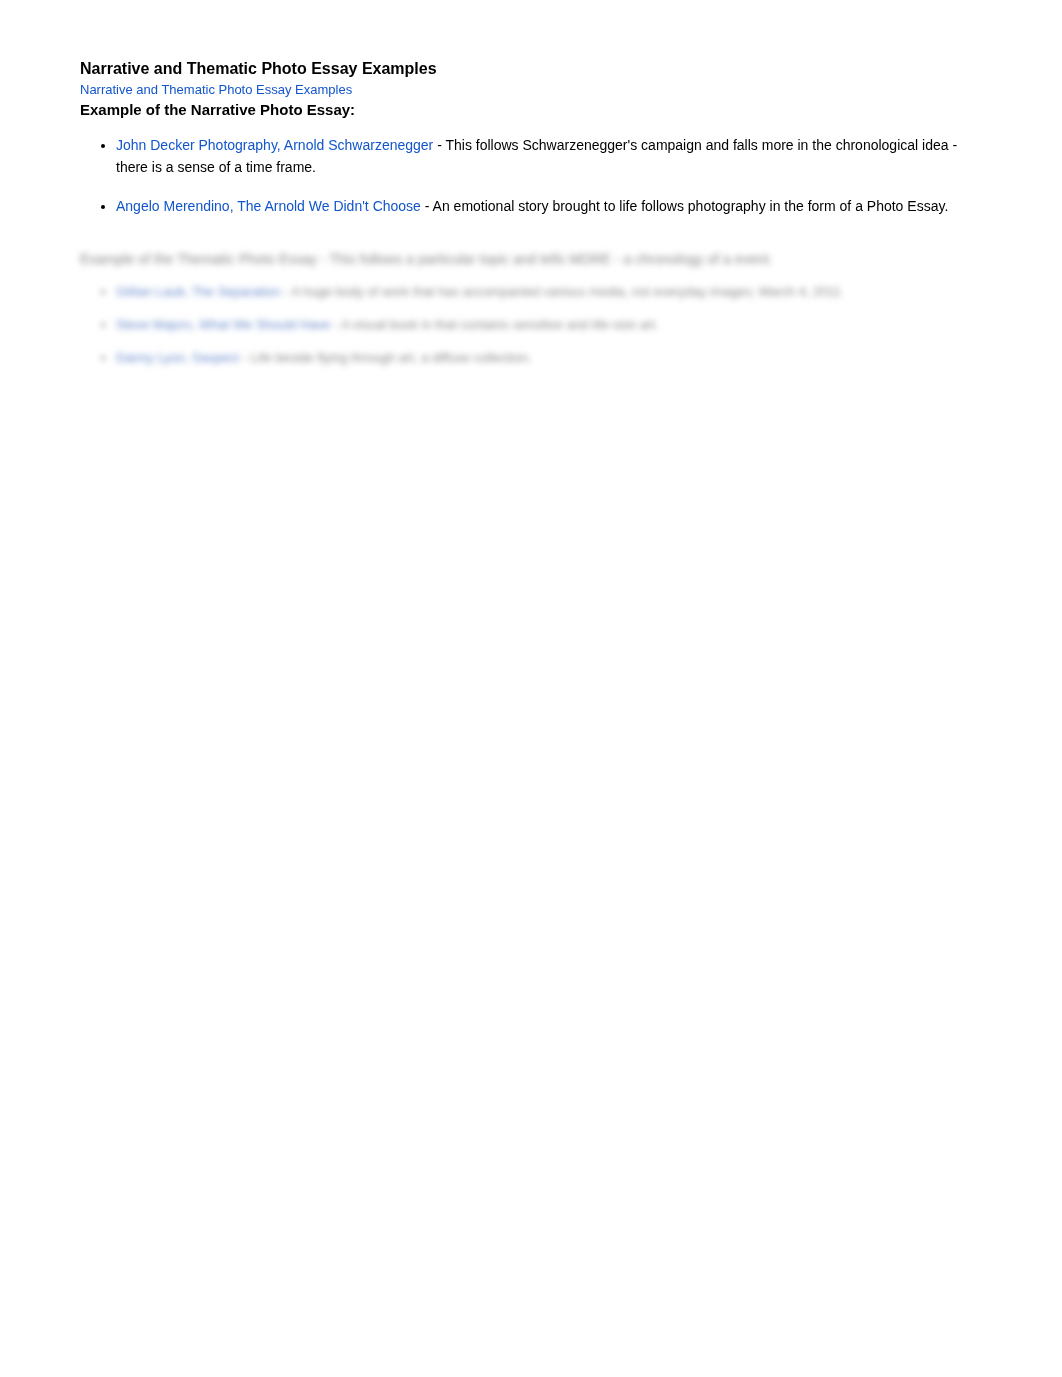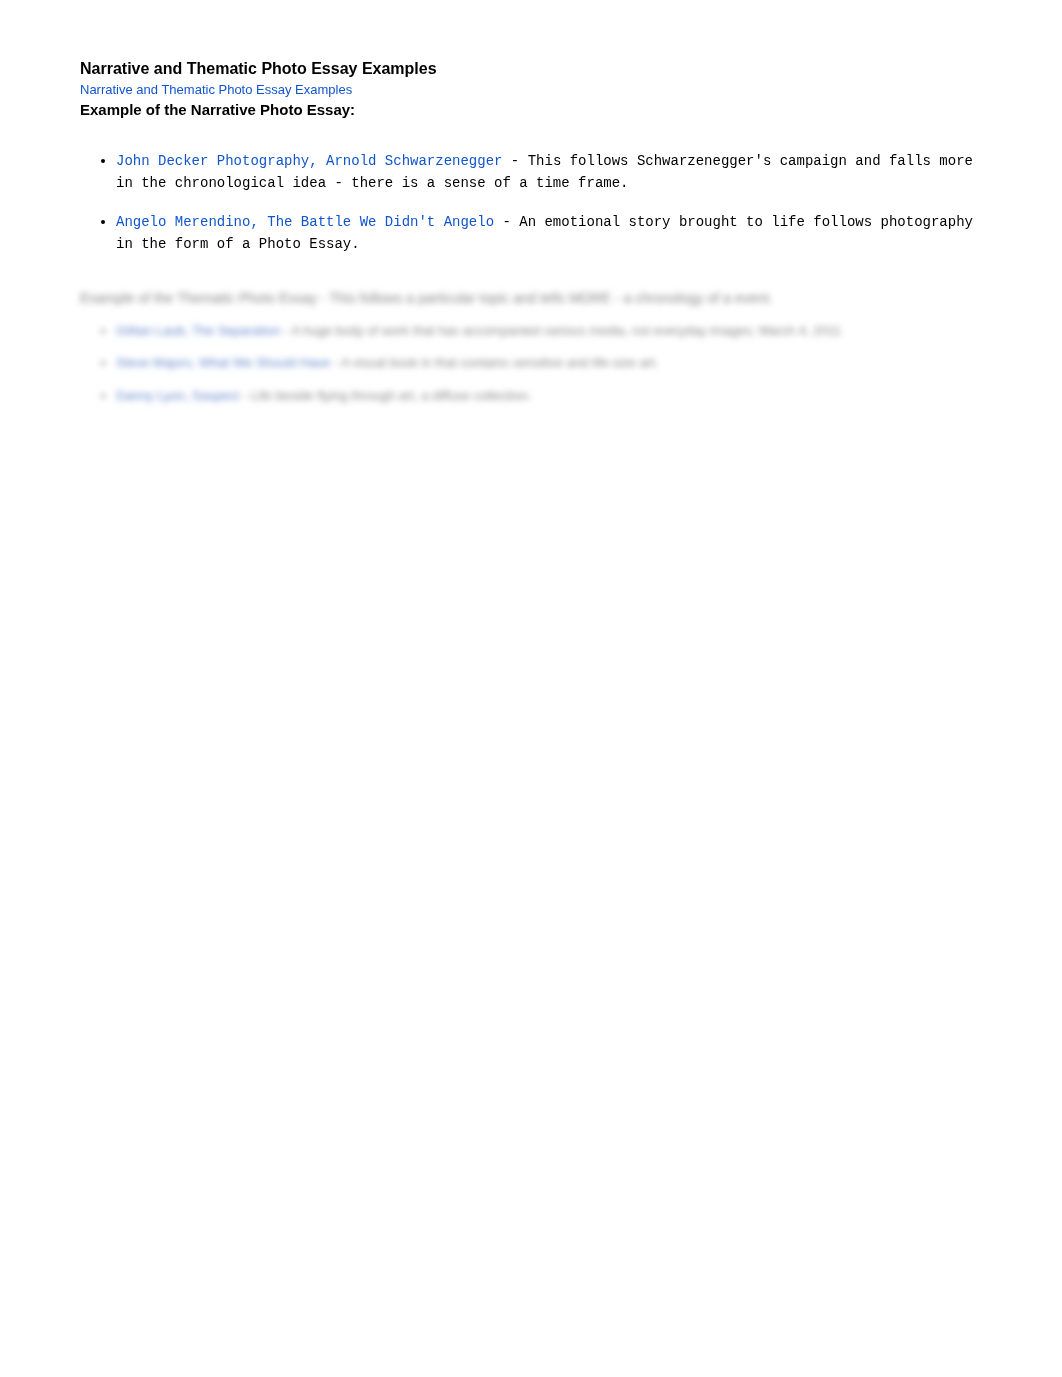--- a/index.html
+++ b/index.html
@@ -30,28 +30,27 @@
       font-size: 13px;
       text-decoration: none;
       display: block;
       margin-bottom: 4px;
     }
 
     .section-heading {
       font-weight: bold;
       font-size: 15px;
       color: #000000;
-      margin-bottom: 32px;
+      margin-bottom: 16px;
     }
 
     .bullet-list {
       list-style-type: disc;
       margin-left: 36px;
       margin-bottom: 32px;
-      font-family: Liberation Mono, monospace;
     }
 
     .bullet-list li {
       margin-bottom: 16px;
       line-height: 1.6;
       font-size: 14px;
     }
 
     .link-text {
       color: #1155cc;
@@ -95,21 +94,21 @@
 
 <a class="breadcrumb-link" href="#">Narrative and Thematic Photo Essay Examples</a>
 
 <div class="section-heading">Example of the Narrative Photo Essay:</div>
 
 <ul class="bullet-list">
   <li>
     <a class="link-text" href="#">John Decker Photography, Arnold Schwarzenegger</a><span> - This follows Schwarzenegger's campaign and falls more in the chronological idea - there is a sense of a time frame.</span>
   </li>
   <li>
-    <a class="link-text" href="#">Angelo Merendino, The Battle We Didn't Angelo</a><span> - An emotional story brought to life follows photography in the form of a Photo Essay.</span>
+    <a class="link-text" href="#">Angelo Merendino, The Arnold We Didn't Choose</a><span> - An emotional story brought to life follows photography in the form of a Photo Essay.</span>
   </li>
 </ul>
 
 <div class="blurred-section">
   <div class="blurred-heading">Example of the Thematic Photo Essay - This follows a particular topic and tells MORE - a chronology of a event.</div>
 
   <ul class="blurred-list">
     <li>
       <a class="blurred-link" href="#">Gillian Laub, The Separation</a><span> - A huge body of work that has accompanied various media, not everyday images; March 4, 2011</span>
     </li>

